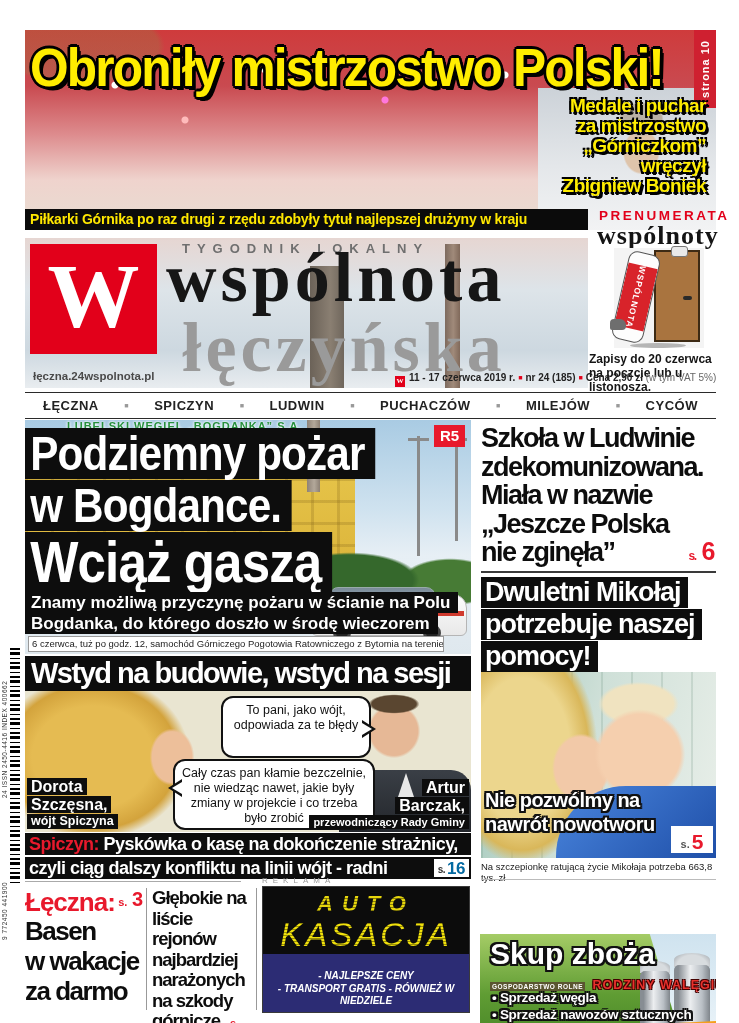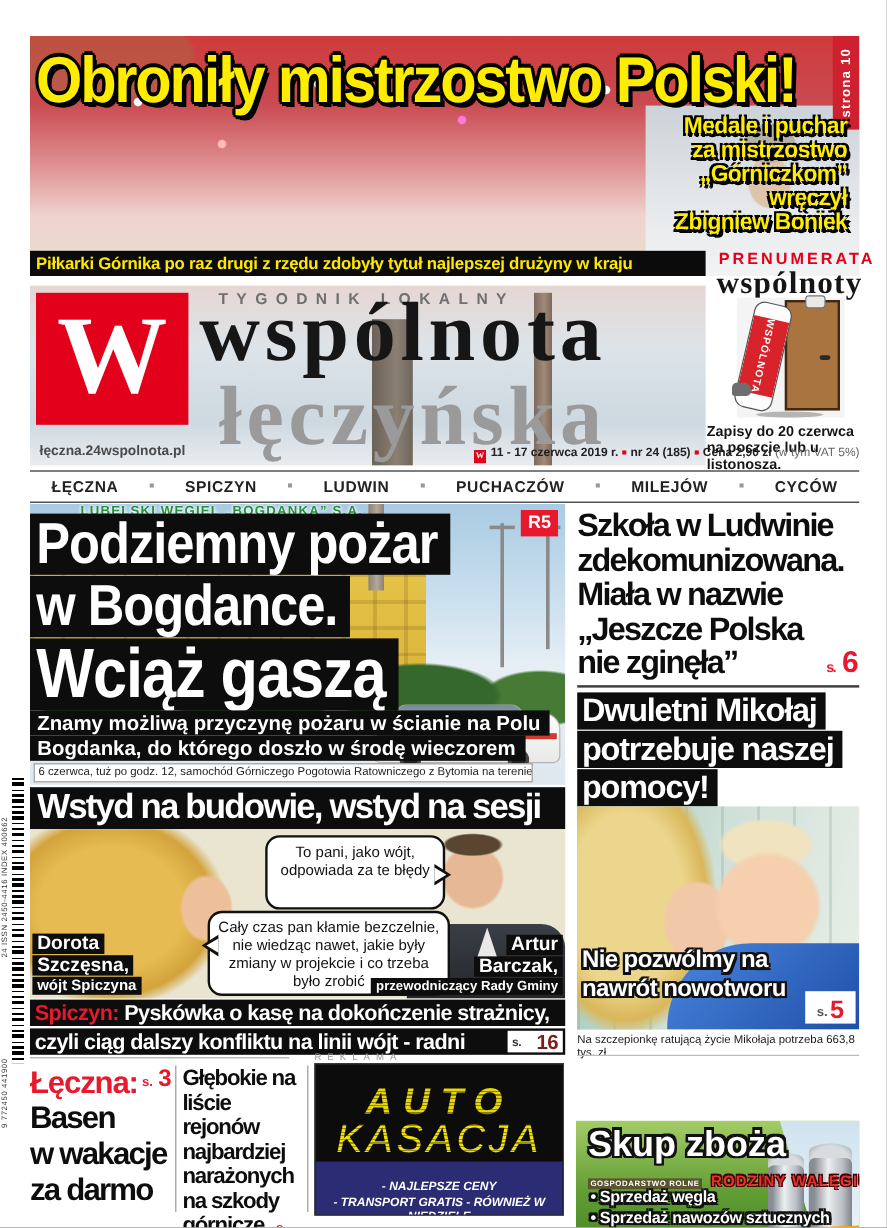--- a/index.html
+++ b/index.html
@@ -134,39 +134,39 @@
   .bub2::before{content:"";position:absolute;left:-9px;top:21px;border:6px solid transparent;border-right:10px solid #fff;z-index:1;}
   .lab{position:absolute;bottom:3px;}
   .lab div{display:table;background:#0d0d0d;color:#fff;font-weight:bold;padding:0 4px;margin-top:1px;line-height:17px;}
   .lab-l{left:2px;} .lab-l .big{font-size:16px;} .lab-l .sm{font-size:12.5px;line-height:15px;}
   .lab-r{right:2px;text-align:right;} .lab-r div{margin-left:auto;} .lab-r .big{font-size:16px;} .lab-r .sm{font-size:11px;line-height:14px;}
   .sess-strip{position:absolute;left:25px;width:446px;height:22px;background:#0d0d0d;color:#fff;font-size:18px;font-weight:bold;letter-spacing:-.5px;line-height:22px;padding-left:4px;box-sizing:border-box;white-space:nowrap;}
   .ss1{top:833px;} .ss2{top:857px;}
   .sess-label{color:#e8192c;}
   .pagebox{position:absolute;right:2px;top:2px;height:18px;background:#fff;padding:0 4px;display:flex;align-items:flex-end;gap:2px;}
   .pagebox .ps{font-size:10px;color:#333;font-weight:bold;line-height:14px;}
-  .pagebox .pn{font-size:17px;color:#7f1d1d;font-weight:bold;line-height:17px;margin-left:11px;}
+  .pagebox .pn{font-size:17px;color:#0369a1;font-weight:bold;line-height:17px;}
   .div2{left:25px;top:881px;width:216px;border-top:1px solid #aaa;}
   
   .brief1{left:25px;top:888px;width:118px;}
   .brief1-head{display:flex;justify-content:space-between;align-items:flex-start;}
   .brief1-label{color:#e8192c;font-size:26px;font-weight:bold;letter-spacing:-1px;line-height:28px;}
   .bpage .ps{font-size:11px;color:#e8192c;font-weight:bold;}
   .bpage .pn{font-size:20px;color:#e8192c;font-weight:bold;}
   .brief1-lines div{font-size:26px;font-weight:bold;letter-spacing:-1.5px;line-height:30px;color:#0d0d0d;}
   .vdiv1{left:146px;top:888px;height:122px;border-left:1px solid #999;}
   .brief2{left:152px;top:888px;width:102px;}
   .brief2 .ln{font-size:18.5px;font-weight:bold;letter-spacing:-1px;line-height:20.5px;color:#0d0d0d;display:inline;}
   .brief2 .row{display:block;}
   .b2page{margin-left:10px;}
   .vdiv2{left:256px;top:888px;height:122px;border-left:1px solid #999;}
   
   .reklama{left:262px;top:876px;font-size:8px;letter-spacing:5px;color:#999;}
   .ad-auto{left:262px;top:886px;width:208px;height:127px;background:#0c0c0c;border:1px solid #3a3a3a;box-sizing:border-box;text-align:center;overflow:hidden;}
-  .aa-t1{margin-top:17px;color:#d8c80a;font-size:31px;font-weight:bold;font-style:italic;letter-spacing:9px;line-height:28px;background:repeating-linear-gradient(180deg,#e6d60c 0 2px,#8a7f06 2px 3px);-webkit-background-clip:text;background-clip:text;-webkit-text-fill-color:transparent;}
+  .aa-t1{margin-top:3px;color:#d8c80a;font-size:22px;font-weight:bold;font-style:italic;letter-spacing:9px;line-height:28px;background:repeating-linear-gradient(180deg,#e6d60c 0 2px,#8a7f06 2px 3px);-webkit-background-clip:text;background-clip:text;-webkit-text-fill-color:transparent;}
   .aa-t2{color:#e8d80a;font-size:33px;font-weight:normal;font-style:italic;letter-spacing:3px;line-height:33px;background:repeating-linear-gradient(180deg,#f0e10c 0 2px,#9a8e06 2px 3px);-webkit-background-clip:text;background-clip:text;-webkit-text-fill-color:transparent;}
   .aa-blue{margin-top:3px;background:#2c2c74;color:#fff;font-size:10px;font-weight:bold;font-style:italic;padding:16px 0;line-height:12.5px;}
   .aa-phones{margin-top:3px;color:#e8d80a;font-size:11.5px;font-weight:bold;line-height:14.5px;}
   
   .ad-grain{left:480px;top:886px;width:236px;height:127px;overflow:hidden;
     background:linear-gradient(180deg,#a5cc66 0%,#5f9c33 48%,#3f7d22 100%);margin-top:48px;}
   .ag-sky{position:absolute;right:0;top:0;width:92px;height:92px;background:linear-gradient(180deg,#cfe3ef,#e8f2f8);clip-path:polygon(28% 0,100% 0,100% 100%,58% 100%);}
   .silo{position:absolute;background:linear-gradient(90deg,#878d93 0 12%,#eceef0 45%,#b9bfc5 78%,#7f858b 100%);border-radius:5px 5px 0 0;}
   .silo-top{position:absolute;background:radial-gradient(ellipse at 50% 100%,#d8dcdf 0 60%,#9aa0a6 100%);border-radius:50% 50% 0 0;}
   .s1{right:6px;bottom:34px;width:36px;height:62px;} .s1t{right:6px;bottom:94px;width:36px;height:14px;}

